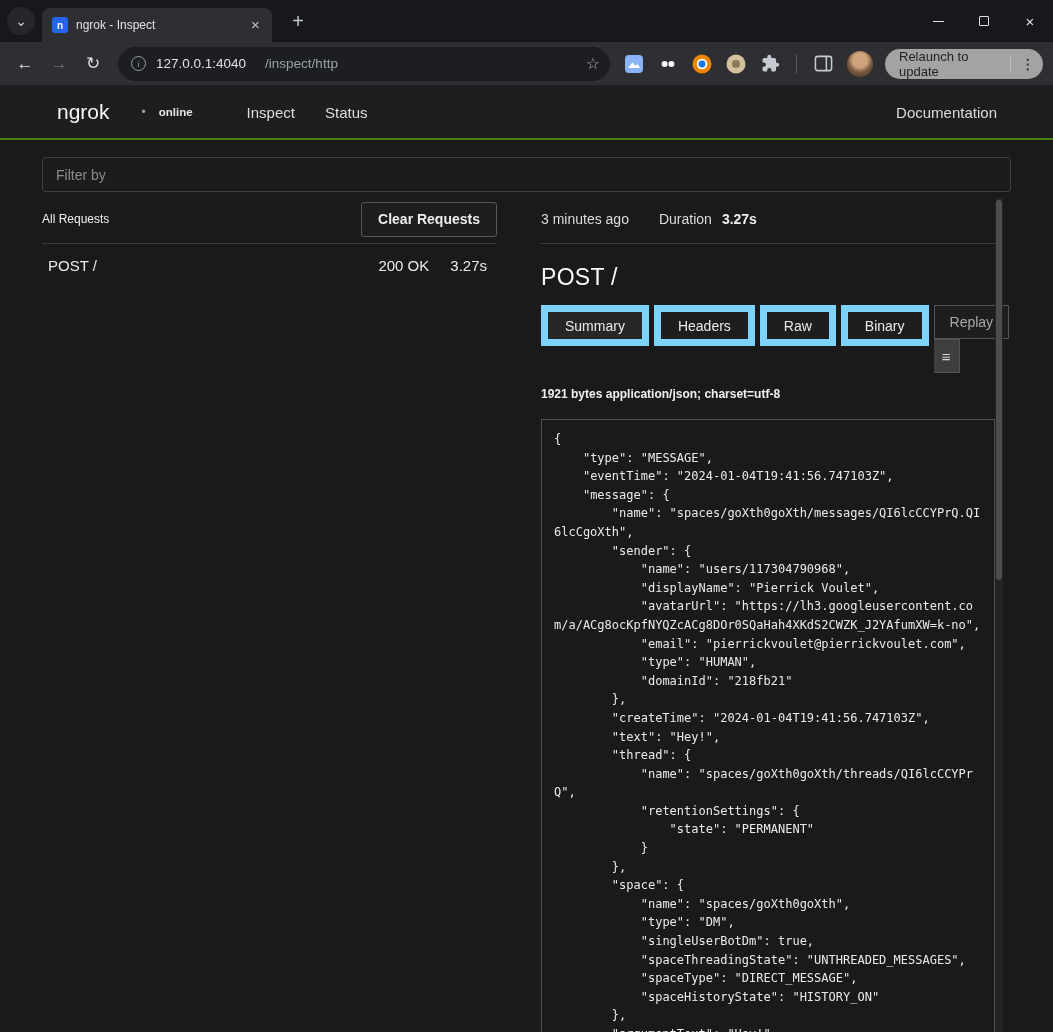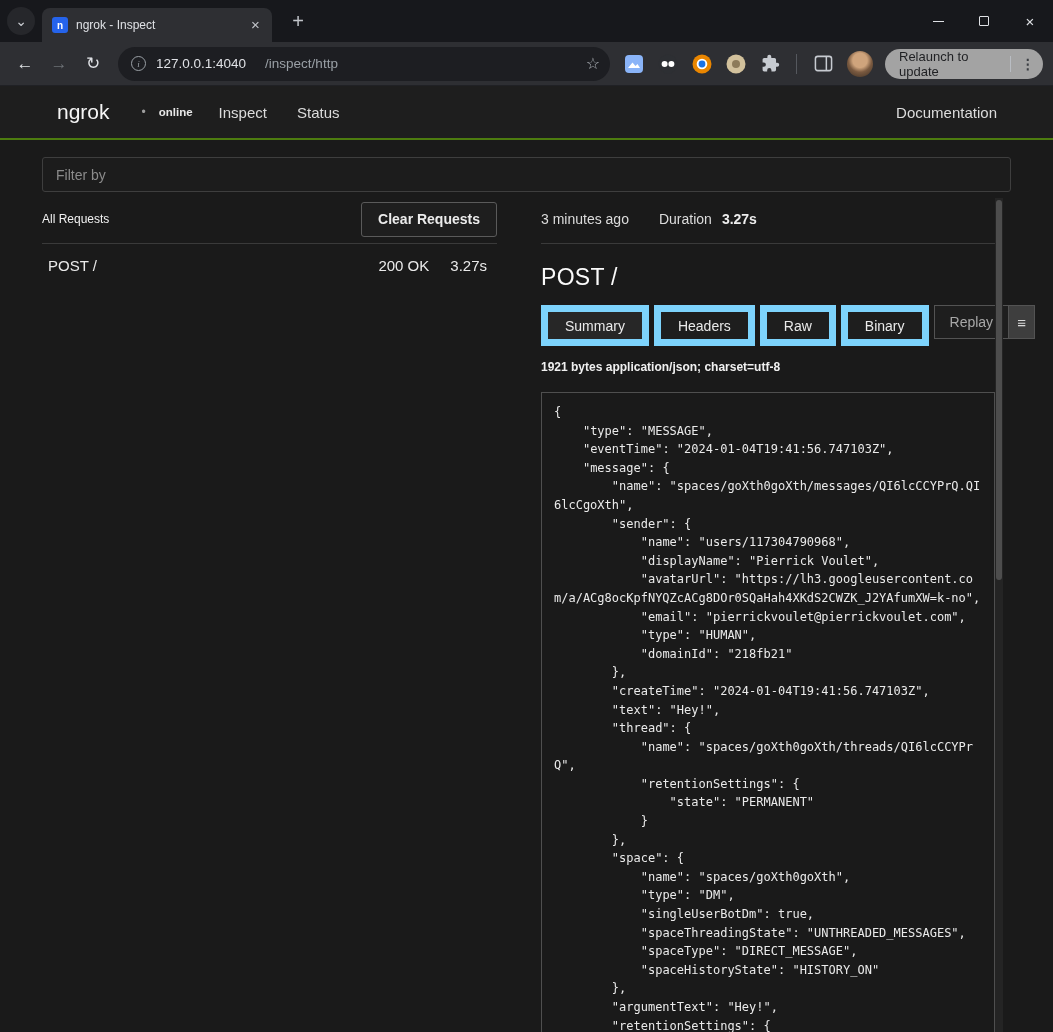--- a/index.html
+++ b/index.html
@@ -50,21 +50,21 @@
   .pill-kebab { width: 20px; text-align: center; color: #3a3d42; font-size: 14px; font-weight: bold; }
 
   
   .page { position: absolute; top: 86px; left: 0; right: 0; bottom: 0; background: #1a1a1a; overflow: hidden; }
   .site-header { position: absolute; top: 0; left: 0; right: 0; height: 54px; background: #1e1e1e; border-bottom: 2px solid #4d7c0f;
                  display: flex; align-items: center; padding: 0 56px 0 57px; }
   .brand { font-size: 21px; color: #f5f5f5; }
   .status-dot { margin-left: 32px; color: #9e9e9e; font-size: 12px; }
   .status-text { margin-left: 13px; color: #e8e8e8; font-size: 11.5px; font-weight: bold; }
   .nav-link { font-size: 15px; color: #dcdcdc; }
-  .nav-inspect { margin-left: 26px; }
+  .nav-inspect { margin-left: 54px; }
   .nav-status { margin-left: 30px; }
   .docs-link { margin-left: auto; font-size: 15px; color: #dcdcdc; }
 
   .filter-input { position: absolute; top: 71px; left: 42px; width: 969px; height: 35px; background: #1c1c1c;
                   border: 1px solid #3e3e3e; border-radius: 3px; color: #e8e8e8; font-size: 14px; padding: 0 13px;
                   outline: none; font-family: inherit; }
   .filter-input::placeholder { color: #8b8b8b; }
 
   .left-panel { position: absolute; left: 42px; top: 115px; width: 455px; }
   .panel-head { display: flex; align-items: center; justify-content: space-between; height: 36px; }
@@ -78,21 +78,21 @@
 
   .right-panel { position: absolute; left: 541px; top: 115px; width: 454px; }
   .meta-row { display: flex; align-items: center; height: 36px; gap: 30px; font-size: 14px; color: #dcdcdc; }
   .dur { display: flex; gap: 10px; align-items: baseline; }
   .dur-val { font-weight: bold; color: #ededed; }
   .detail-title { margin-top: 18px; font-size: 23px; font-weight: 400; color: #fafafa; line-height: 30px; letter-spacing: 0.3px; }
   .tabs-row { margin-top: 13px; display: flex; gap: 5px; align-items: flex-start; }
   .tab-btn { height: 41px; padding: 0 17px; border: 7px solid #7dd3fc; background: #1e1e1e; color: #eaeaea; font-size: 14px;
              font-family: inherit; }
   .tab-btn.active { background: #272727; }
-  .replay-group { margin-left: auto; display: flex; }
+  .replay-group { margin-left: auto; display: flex; flex-direction: column; }
   .replay-btn { height: 34px; padding: 0 15px; border: 1px solid #535353; background: #1e1e1e; color: #a8a8a8; font-size: 14px;
                 font-family: inherit; }
   .replay-opt { width: 26px; height: 34px; border: 1px solid #535353; border-left: none; background: #3e3e3e; color: #d9d9d9;
                 display: flex; align-items: center; justify-content: center; font-size: 15px; }
   .content-meta { margin-top: 14px; font-size: 12px; font-weight: bold; color: #f0f0f0; }
   .code-block { margin-top: 18px; border: 1px solid #4f4f4f; padding: 10px 12px; height: 700px; background: #1a1a1a; }
   .code-block pre { font-family: "DejaVu Sans Mono", monospace; font-size: 12px; line-height: 18.6px; color: #eaeaea;
                     white-space: pre-wrap; word-break: break-all; }
 
   .scrollbar { position: absolute; left: 995px; top: 112px; bottom: 0; width: 8px; background: #242424; }

